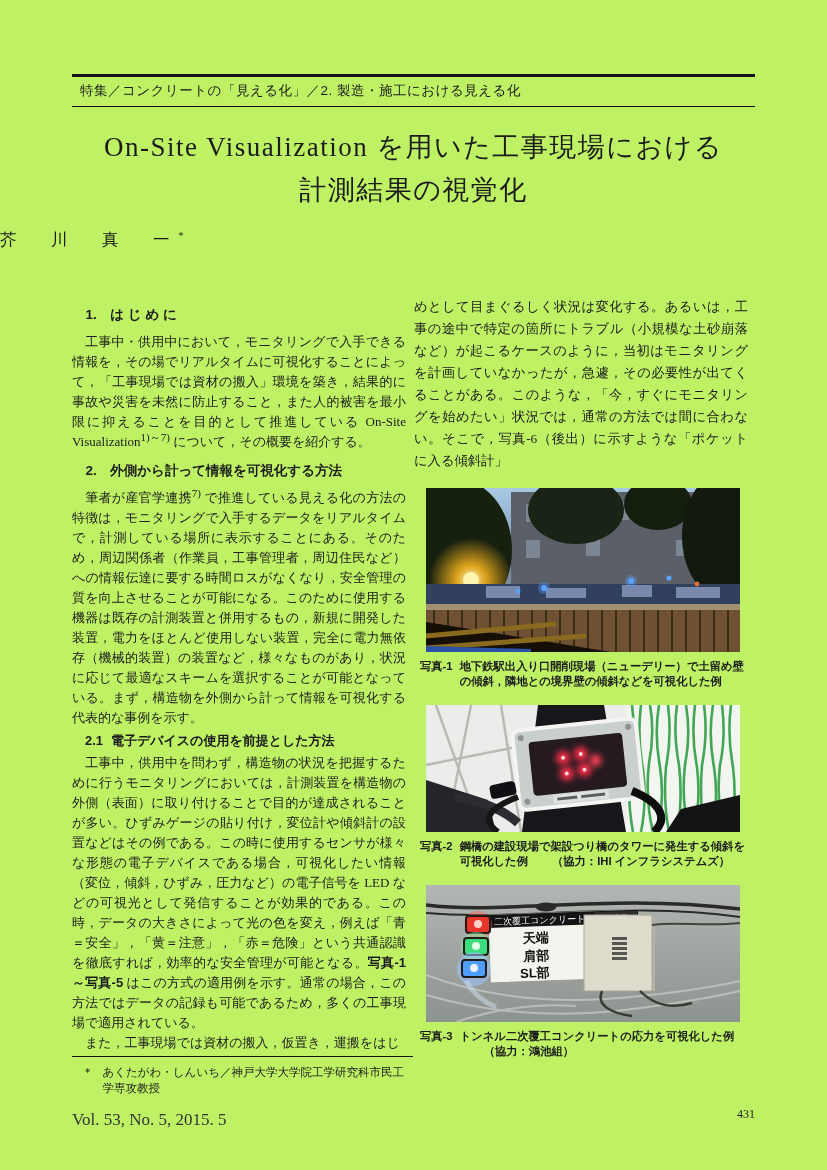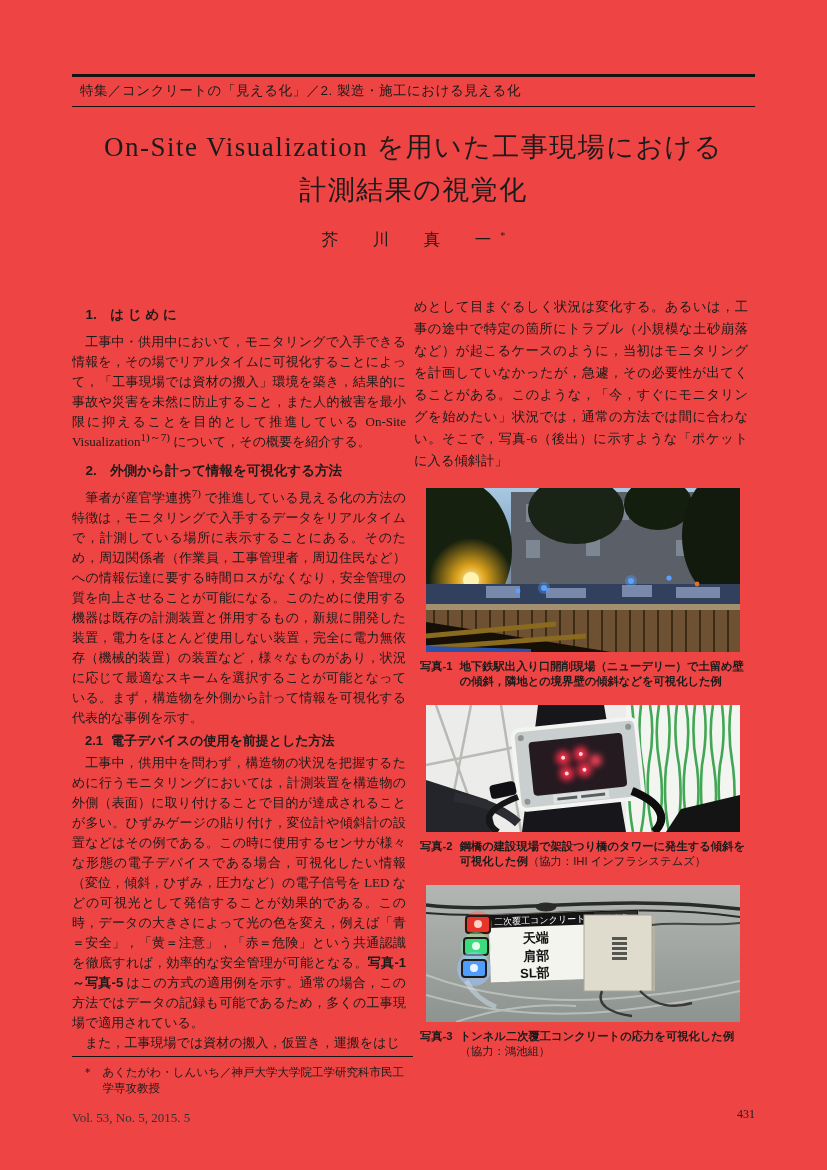--- a/index.html
+++ b/index.html
@@ -1,24 +1,24 @@
 <!DOCTYPE html>
 <html><head>
 <meta charset="utf-8">
 <style>
   html,body{margin:0;padding:0;background:#ffffff;}
-  .page{position:relative;width:827px;height:1170px;background:#ef4444;overflow:hidden;
+  .page{position:relative;width:827px;height:1170px;background:#bef264;overflow:hidden;
         font-family:"Liberation Serif","DejaVu Serif",serif;color:#1b1b1b;}
   .header-strip{position:absolute;left:72px;width:683px;top:74px;border-top:3px solid #141414;
         border-bottom:1.5px solid #141414;padding:5px 8px 6px 8px;box-sizing:border-box;
         font-family:"Liberation Sans","DejaVu Sans",sans-serif;font-size:13.5px;letter-spacing:.5px;}
   .title{position:absolute;left:0;right:0;top:126px;margin:0;text-align:center;font-weight:normal;
         font-size:27px;line-height:43px;letter-spacing:1.5px;}
   .title span{display:block;}
-  .author{position:absolute;left:0;right:0;top:229px;text-align:center;font-size:16.5px;letter-spacing:9px;}
+  .author{position:absolute;left:0;right:0;top:229px;text-align:left;font-size:16.5px;letter-spacing:9px;}
   .author sup{font-size:10px;letter-spacing:0;}
   .columns{position:absolute;left:72px;top:296px;width:684px;display:flex;gap:8px;}
   .col{width:334px;text-align:justify;}
   .col-left{font-size:13px;line-height:20px;max-height:756px;overflow:hidden;}
   .col-right{font-size:13.3px;line-height:22px;}
   p.body-text{margin:0;}
   sup.ref{font-size:11px;vertical-align:super;line-height:0;}
   .sec-h{font-family:"Liberation Sans","DejaVu Sans",sans-serif;font-weight:bold;font-size:13.5px;
         margin:9px 0 7px 0;text-indent:1em;text-align:left;}
   .sec-h .sec-num{margin-right:1em;}
@@ -26,27 +26,27 @@
         margin:3px 0 2px 0;text-indent:1em;text-align:left;}
   .sub-h .sec-num{margin-right:.6em;}
   .bold-ref{font-family:"Liberation Sans","DejaVu Sans",sans-serif;font-weight:bold;}
   figure.photo-block{margin:16px 0 0 12px;width:340px;}
   figure.photo-block svg{display:block;}
   .caption{display:flex;gap:7px;margin:7px 0 0 -6px;width:326px;
         font-family:"Liberation Sans","DejaVu Sans",sans-serif;font-size:11.3px;line-height:15px;
         font-weight:bold;text-align:left;}
   .cap-label{white-space:nowrap;flex:0 0 auto;}
   .cap-text{flex:1 1 auto;}
-  .cap-coop{font-weight:normal;}
+  .cap-coop{font-weight:bold;padding-left:24px;}
   .fig3{margin-top:44px;}
   .footnote{position:absolute;left:72px;top:1056px;width:341px;border-top:1.3px solid #141414;
         padding-top:7px;display:flex;gap:9px;font-family:"Liberation Sans","DejaVu Sans",sans-serif;
         font-size:11.5px;line-height:16px;}
   .fn-marker{flex:0 0 auto;padding-left:10px;}
-  .footer-left{position:absolute;left:72px;top:1110px;font-size:13px;color:#333;}
+  .footer-left{position:absolute;left:72px;top:1110px;font-size:17px;color:#333;}
   .footer-right{position:absolute;right:72px;top:1107px;font-size:12px;}
 </style>
 </head>
 <body>
 
 <div class="page">
 
   <div class="header-strip">
     <span>特集／コンクリートの「見える化」／2. 製造・施工における見える化</span>
   </div>

